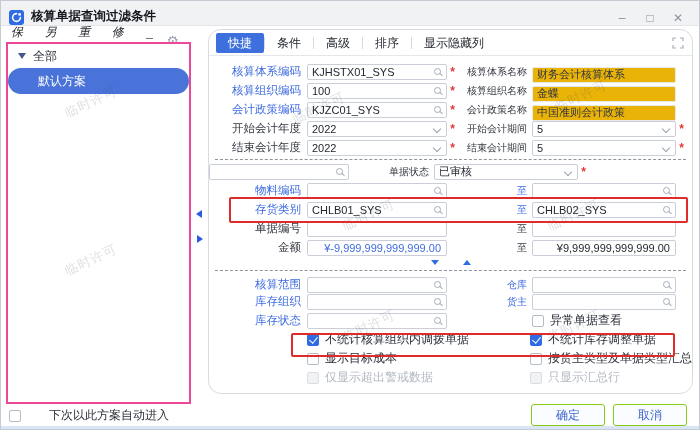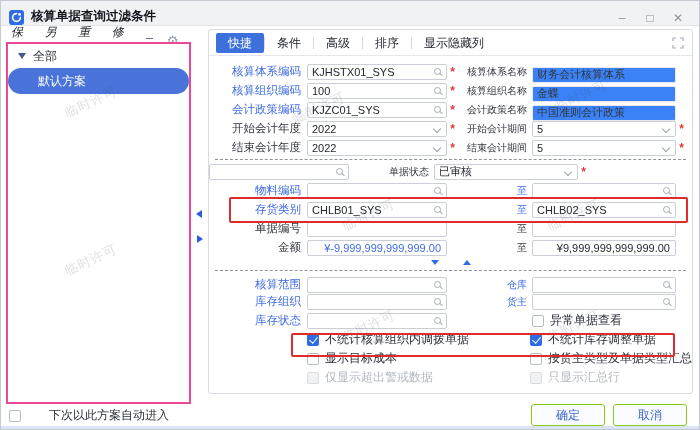--- a/index.html
+++ b/index.html
@@ -31,41 +31,41 @@
   .caret-down { width:0; height:0; border-left:4.5px solid transparent; border-right:4.5px solid transparent; border-top:6px solid #44598a; }
   .tree-sel { height:26px; background:#4a73d9; color:#fff; display:flex; align-items:center; padding-left:30px;border-radius:13px; }
   .auto-enter { position:absolute; left:8px; bottom:5px; display:flex; align-items:center; gap:22px; }
   
   .arr-left { position:absolute; left:195px; top:209px; width:0; height:0;
     border-top:4.5px solid transparent; border-bottom:4.5px solid transparent; border-right:6px solid #2f5ae0; }
   .arr-right { position:absolute; left:196px; top:234px; width:0; height:0;
     border-top:4.5px solid transparent; border-bottom:4.5px solid transparent; border-left:6px solid #2f5ae0; }
   
   .main { position:absolute; left:207px; top:28px; width:485px; height:365px;
-    background:#fff; border:1px solid #d8dce2; border-radius:3px; }
+    background:#fff; border:1px solid #d8dce2; border-radius:13px; }
   .tabstrip { height:26px; border-bottom:1px solid #e4e7ec; display:flex; align-items:center; padding-left:7px; position:relative; }
   .tab { padding:0 12px; height:20px; line-height:20px; color:#23272f; cursor:default; }
   .tab.active { background:#3e70dd; color:#fff; border-radius:2px; }
   .tabsep { width:1px; height:12px; background:#d6dae0; }
   .expand-ic { position:absolute; right:8px; top:7px; width:12px; height:12px; }
   
   .form { position:relative; padding-top:6px; }
   .frow { height:19px; display:flex; align-items:center; }
   .lbl { width:98px; padding-right:6px; display:flex; justify-content:flex-end; align-items:center;
     white-space:nowrap; font-size:11.5px; color:#33373f; }
   .lbl.blue, .rlbl.blue { color:#3e6be0; }
   .rlbl { width:74px; padding-right:5px; display:flex; justify-content:flex-end; align-items:center;
     white-space:nowrap; font-size:10px; color:#33373f; }
   .fld { width:140px; height:16px; border:1px solid #c9ced8; border-radius:2px; background:#fff;
     position:relative; display:flex; align-items:center; }
   .rfld { width:144px; }
   .fld input { flex:1; min-width:0; border:0; outline:0; background:transparent; height:100%;
     font-family:"Liberation Sans","DejaVu Sans",sans-serif; font-size:11px; color:#23272f; padding:0 14px 0 4px; }
   .fld.plain input { padding-right:4px; }
-  .fld.ro { background:#3b82f6; border-color:#e6e8ec;margin-top:6px; }
+  .fld.ro { background:#eab308; border-color:#e6e8ec;margin-top:6px; }
   .fld.ro input { color:#33373f; }
   .fld.amt input { text-align:right; padding-right:5px; }
   .fld.amt-blue input { color:#3e6be0; }
   .sg { position:absolute; right:5px; top:3px; width:7px; height:7px; border:1.2px solid #a5adba; border-radius:50%; }
   .sg::after { content:""; position:absolute; right:-3px; bottom:-1.5px; width:4px; height:1.2px; background:#a5adba; transform:rotate(45deg); }
   .chev { position:absolute; right:6px; top:4px; width:6px; height:6px;
     border-right:1.4px solid #99a2b1; border-bottom:1.4px solid #99a2b1; transform:rotate(45deg); }
   .star { width:11px; text-align:center; color:#e03a3a; font-weight:bold; font-size:12px; }
   .dash { border:0; border-top:1.5px dashed #8f949c; margin:2px 6px; }
   .midarrows { height:11px; display:flex; justify-content:center; align-items:center; gap:24px; }

